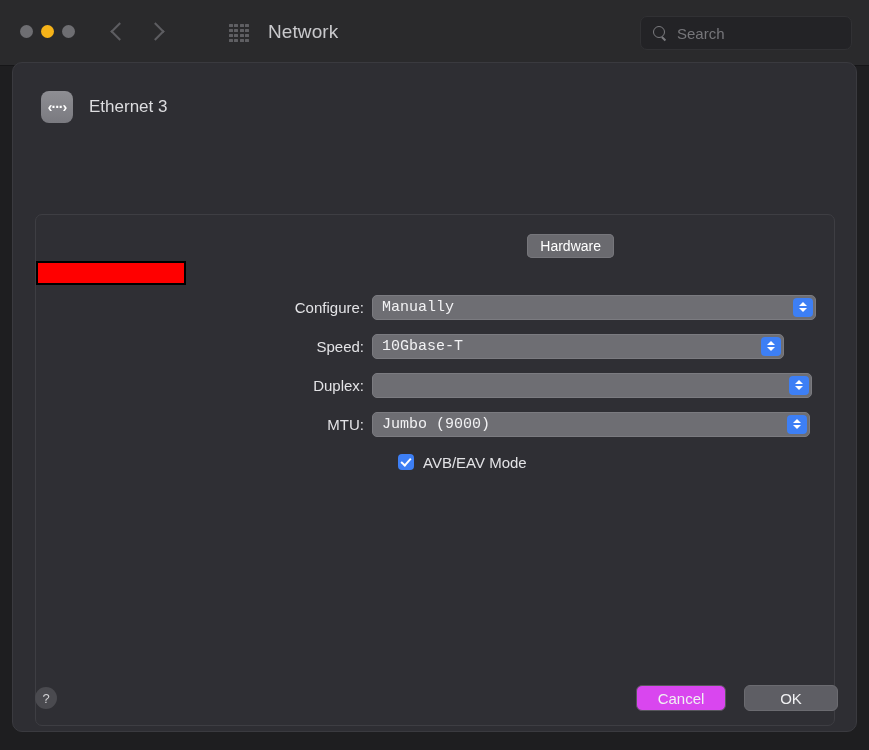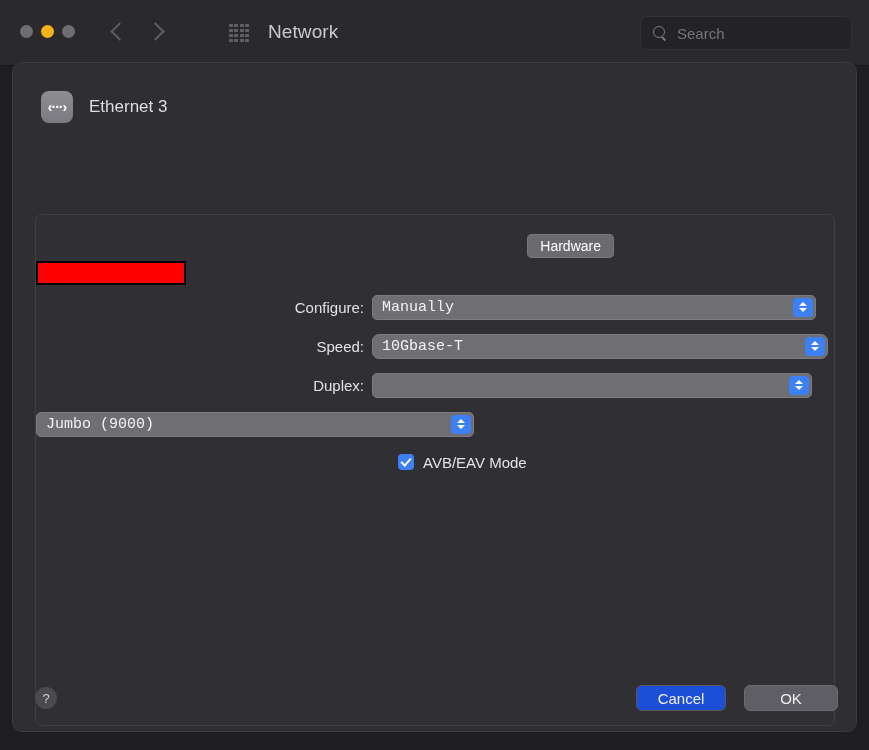--- a/index.html
+++ b/index.html
@@ -183,21 +183,21 @@
     width:22px; height:22px; border-radius:50%;
     background:#4a4a4f;
     display:flex; align-items:center; justify-content:center;
     font-size:13px; color:#d0d0d3;
   }
   .btn {
     position:absolute; bottom:20px; height:26px;
     border-radius:6px; display:flex; align-items:center; justify-content:center;
     font-size:15px; color:#f0f0f2;
   }
-  .btn.cancel { right:130px; width:90px; background:#1d4ed8; border:1px solid #57575c; }
+  .btn.cancel { right:130px; width:90px; background:#d946ef; border:1px solid #57575c; }
   .btn.ok     { right:18px;  width:94px; background:#5e5e64; border:1px solid #6b6b70;text-align:right; }
 </style>
 </head>
 <body>
 
 <div class="window">
 
   <div class="toolbar">
 
     <div class="traffic">
@@ -267,40 +267,41 @@
             <span class="value">Manually</span>
             <span class="stepper">
               <i class="ar up"></i>
               <i class="ar dn"></i>
             </span>
           </span>
         </div>
 
         <div class="row" style="top:118px;">
           <span class="label">Speed:</span>
-          <span class="popup" style="width:456px;border-radius:7px;">
+          <span class="popup" style="width:412px;">
             <span class="value">10Gbase-T</span>
             <span class="stepper">
               <i class="ar up"></i>
               <i class="ar dn"></i>
             </span>
           </span>
         </div>
 
         <div class="row" style="top:157px;">
           <span class="label">Duplex:</span>
           <span class="popup" style="width:440px;">
             <span class="stepper">
               <i class="ar up"></i>
               <i class="ar dn"></i>
             </span>
           </span>
         </div>
 
         <div class="row" style="top:196px;">
+          <span class="label">MTU:</span>
           <span class="popup" style="width:438px;">
             <span class="value">Jumbo  (9000)</span>
             <span class="stepper">
               <i class="ar up"></i>
               <i class="ar dn"></i>
             </span>
           </span>
         </div>
 
         <div class="check-row" style="top:236px;">

